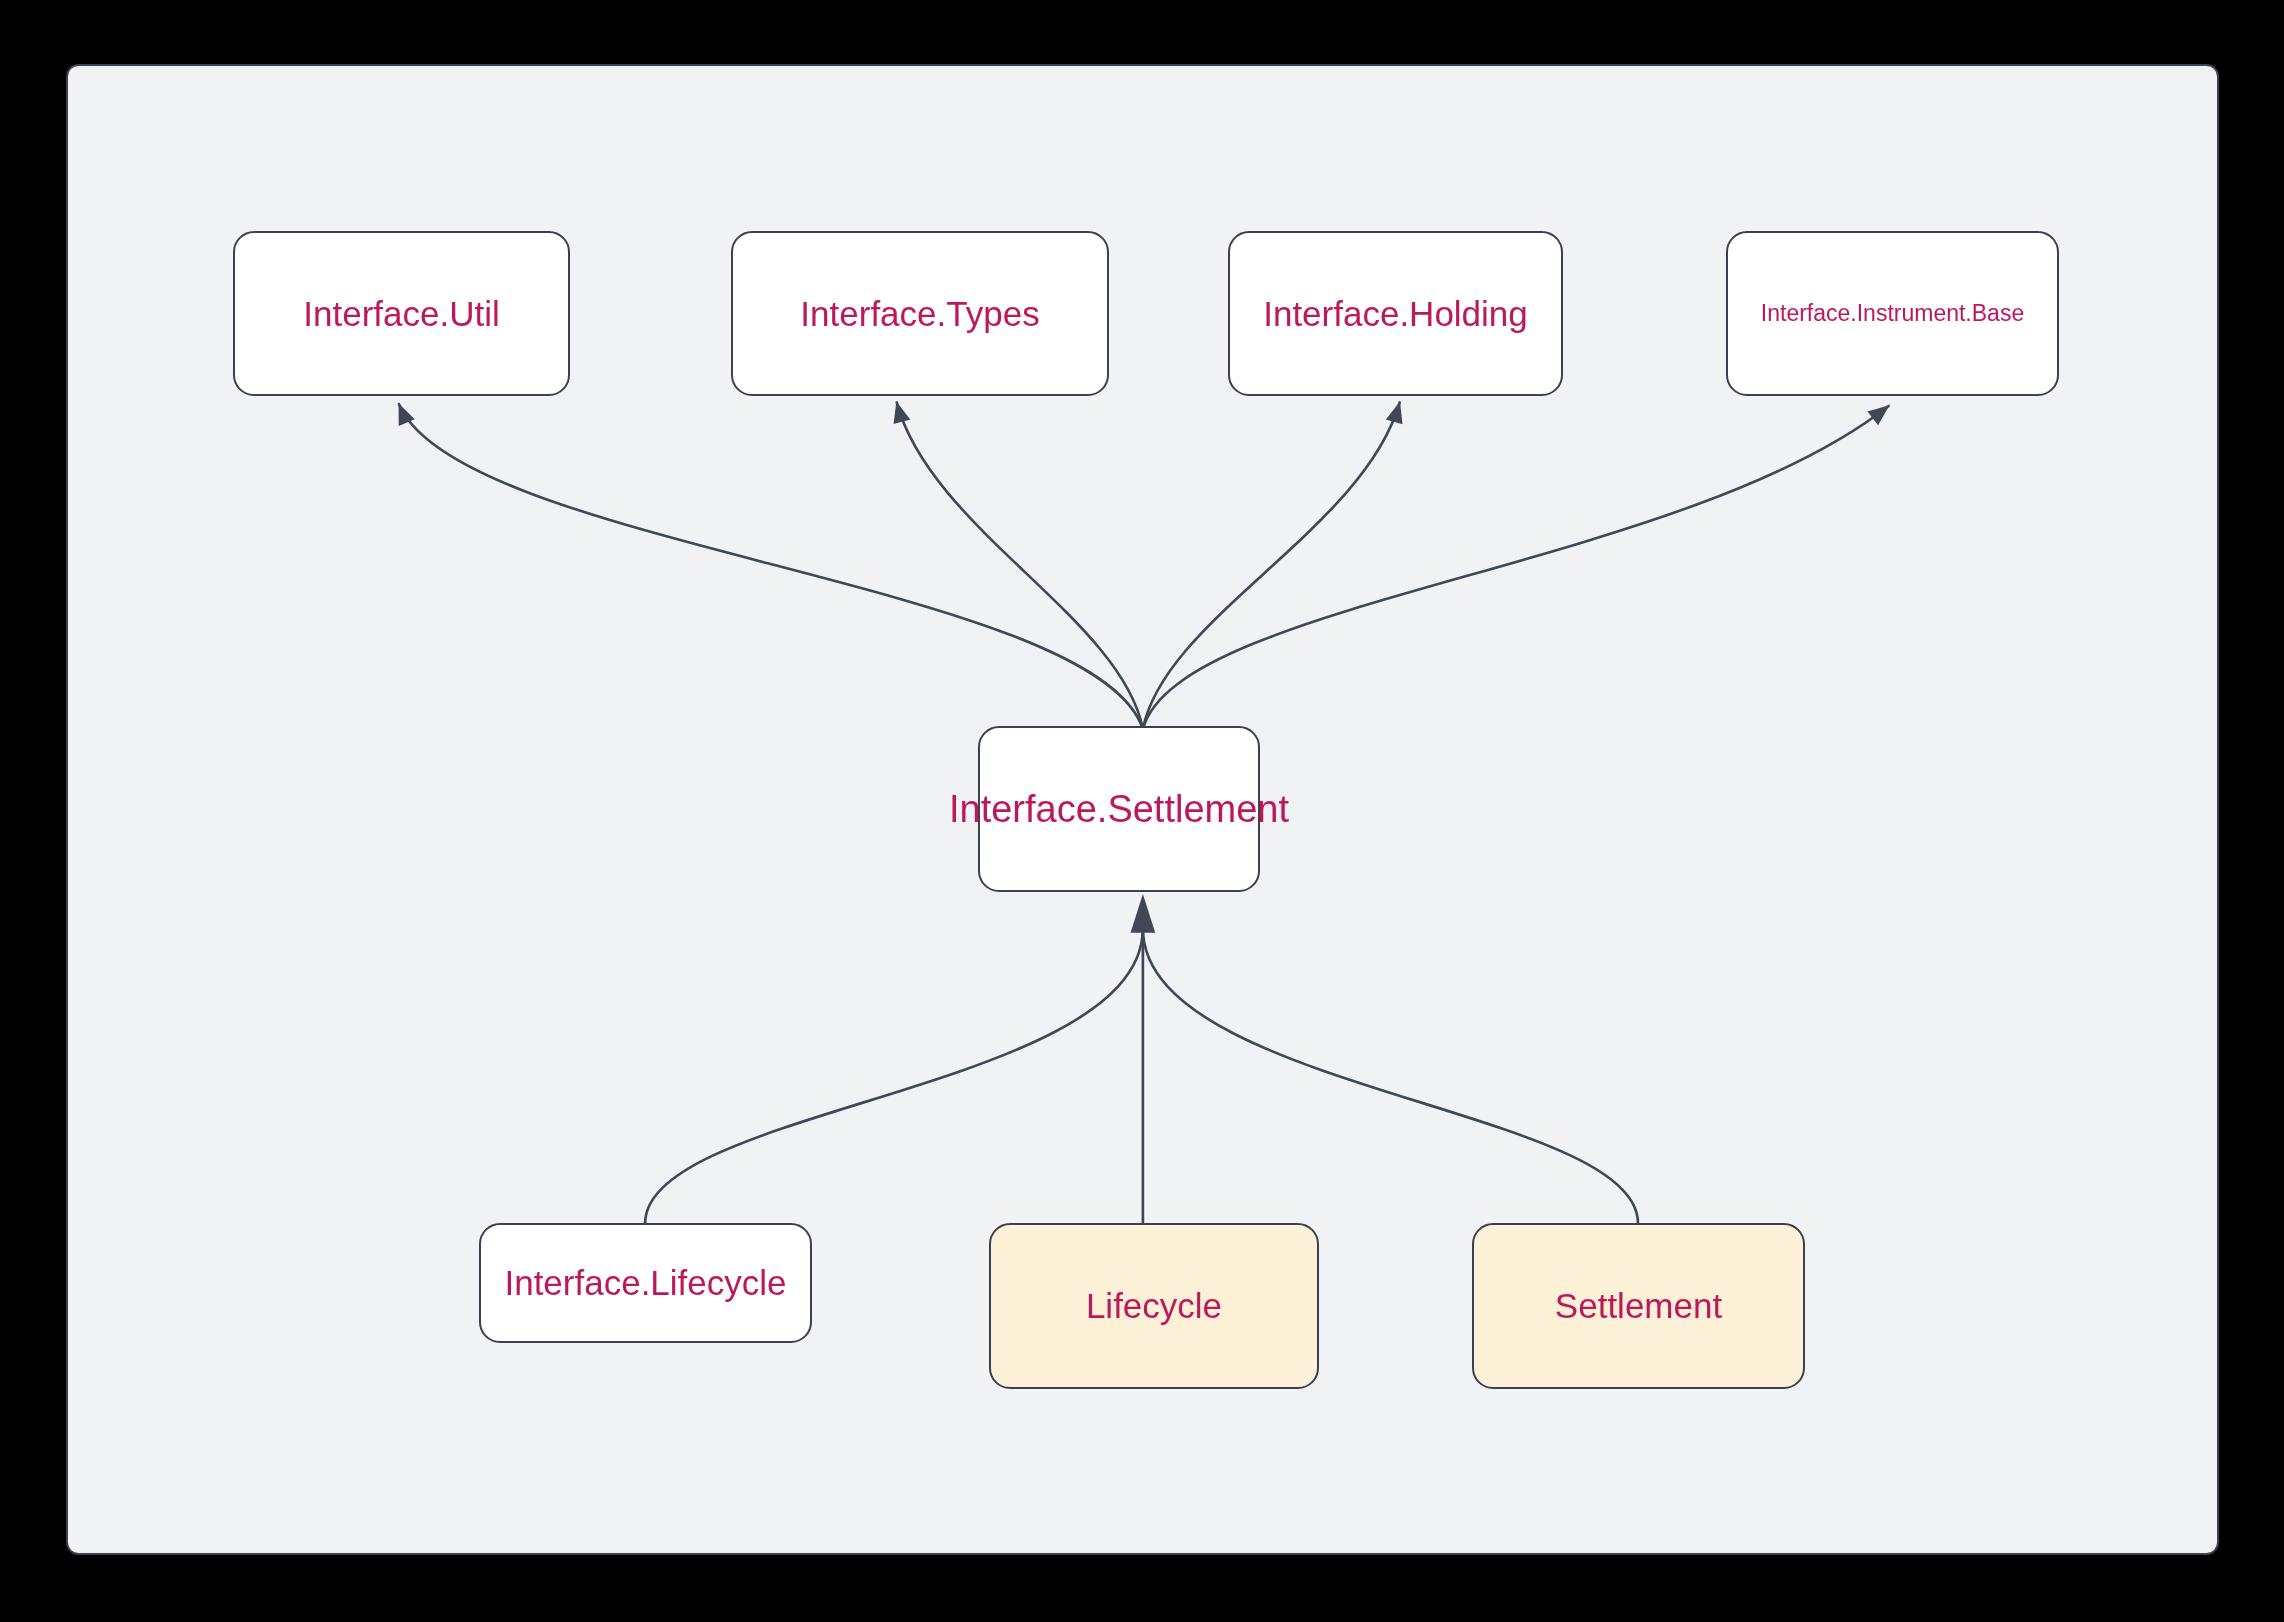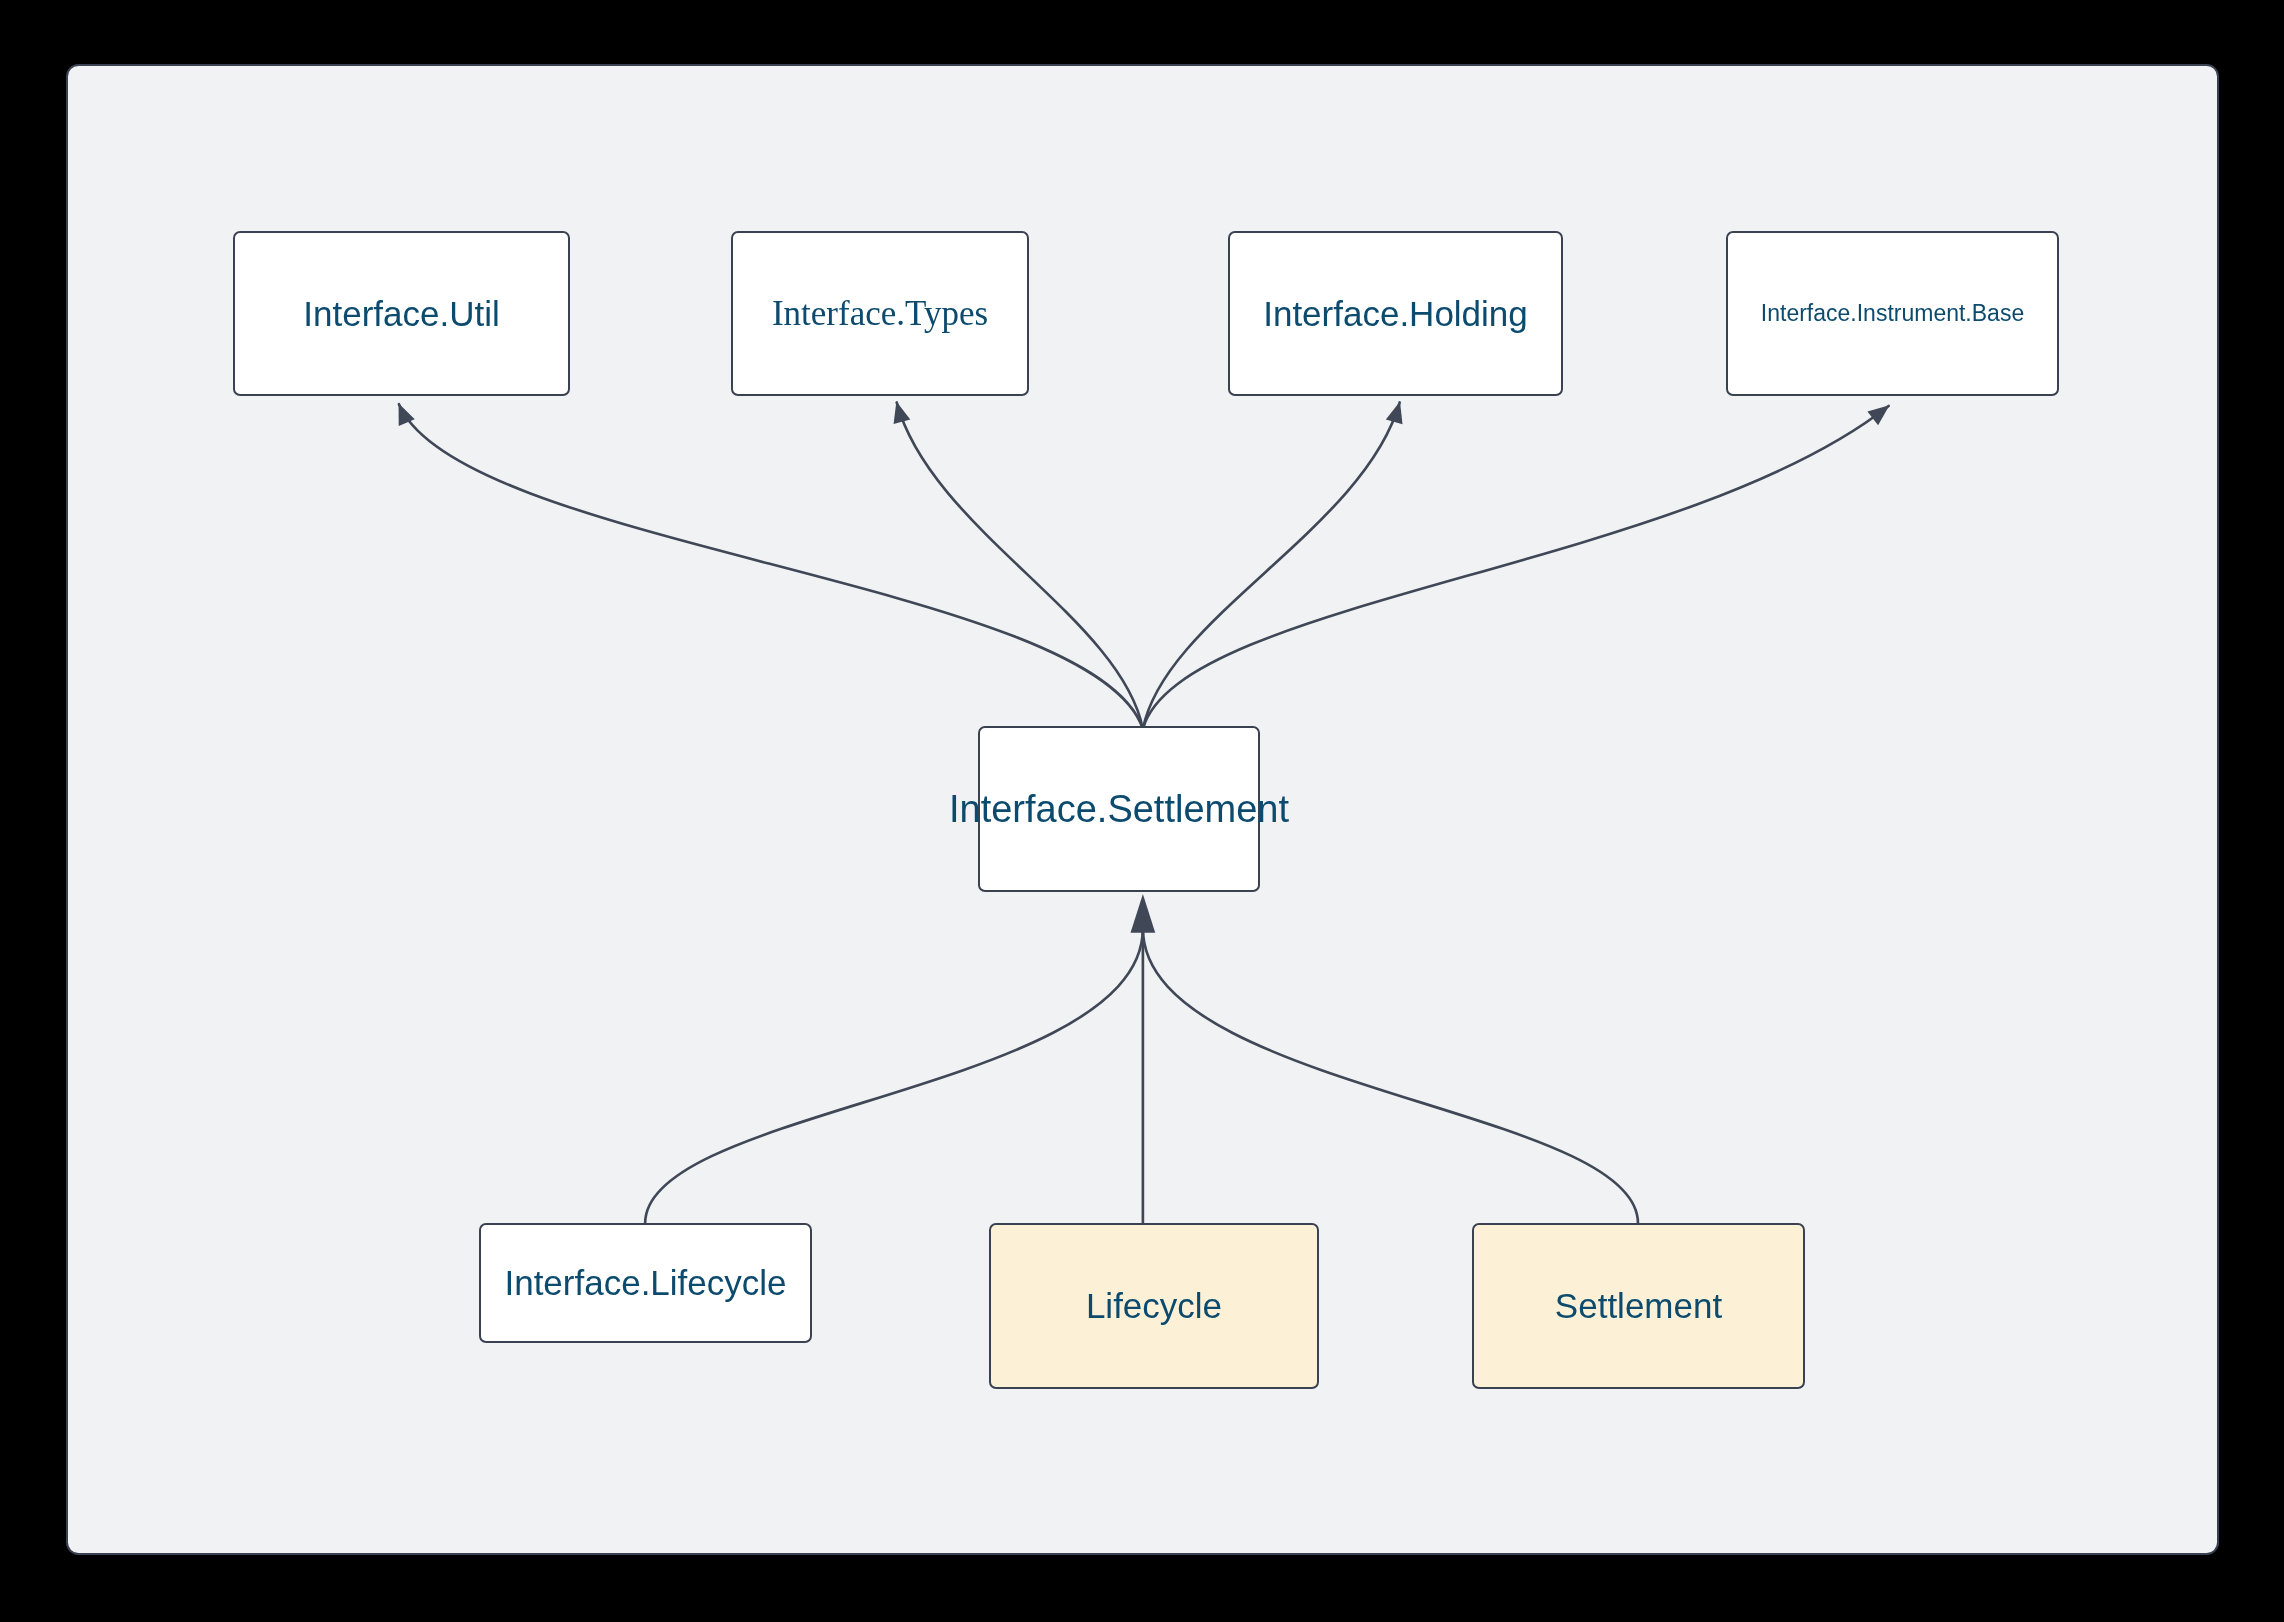--- a/index.html
+++ b/index.html
@@ -37,32 +37,32 @@
     fill:none;
     stroke:#404857;
     stroke-width:3;
     stroke-linecap:round;
   }
   .node{
     position:absolute;
     box-sizing:border-box;
     background:#ffffff;
     border:2.6px solid #3a4150;
-    border-radius:7px;
+    border-radius:21px;
     display:flex;
     align-items:center;
     justify-content:center;
     text-align:center;
     font-size:35px;
-    color:#0c4a6e;
+    color:#be185d;
     white-space:nowrap;
   }
   .node.cream{background:#fcf1d7;}
   #n-util   {left:233px;  top:231px;  width:337px; height:165px;}
-  #n-types  {left:731px;  top:231px;  width:298px; height:165px;font-family:Liberation Serif, serif;}
+  #n-types  {left:731px;  top:231px;  width:378px; height:165px;}
   #n-holding{left:1228px; top:231px;  width:335px; height:165px;}
   #n-base   {left:1726px; top:231px;  width:333px; height:165px; font-size:23px;}
   #n-iset   {left:978px; top:726px;  width:282px; height:166px; font-size:38px;}
   #n-ilife  {left:479px;  top:1223px; width:333px; height:120px;}
   #n-life   {left:978px; top:1223px; width:330px; height:166px;margin-left:11px;}
   #n-set    {left:1472px; top:1223px; width:333px; height:166px;text-align:center;}
 </style>
 </head>
 <body>
 

